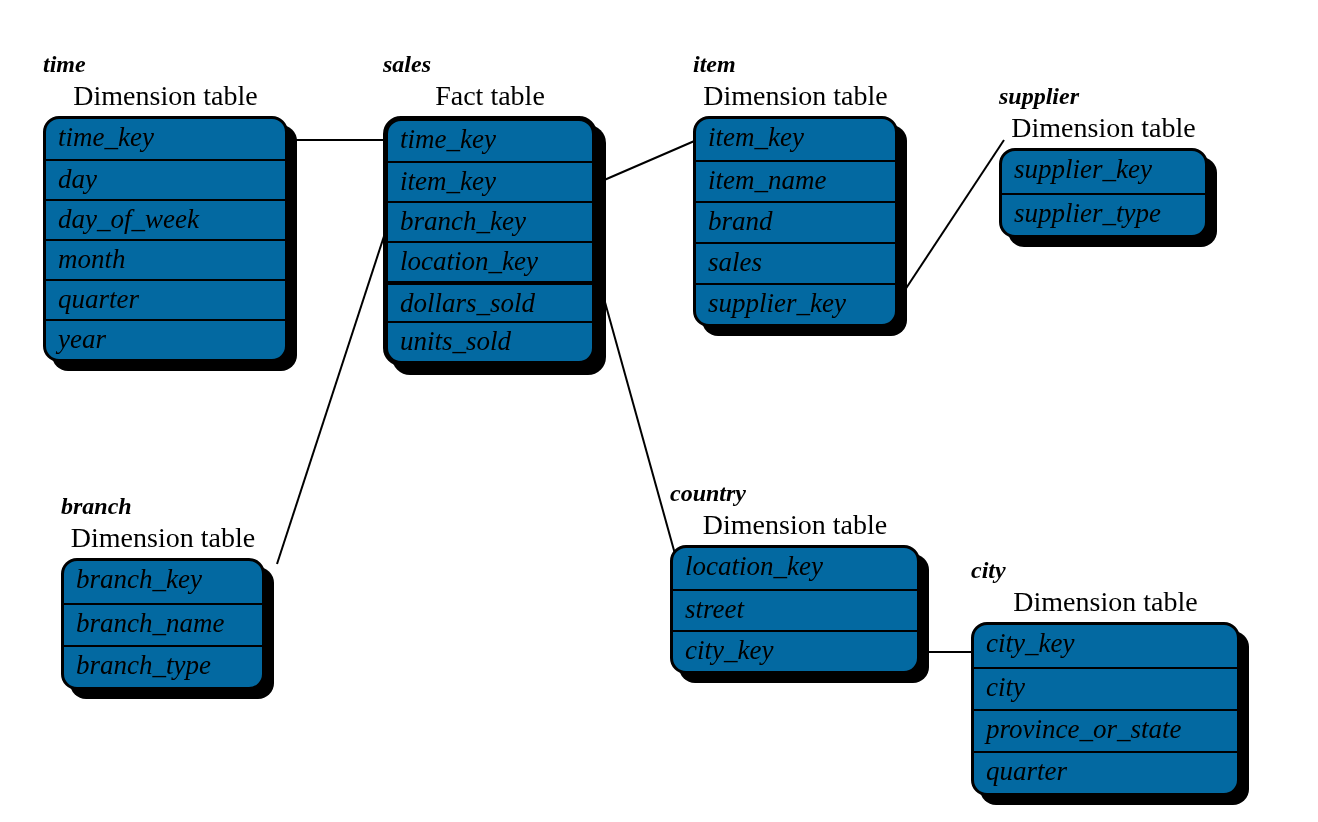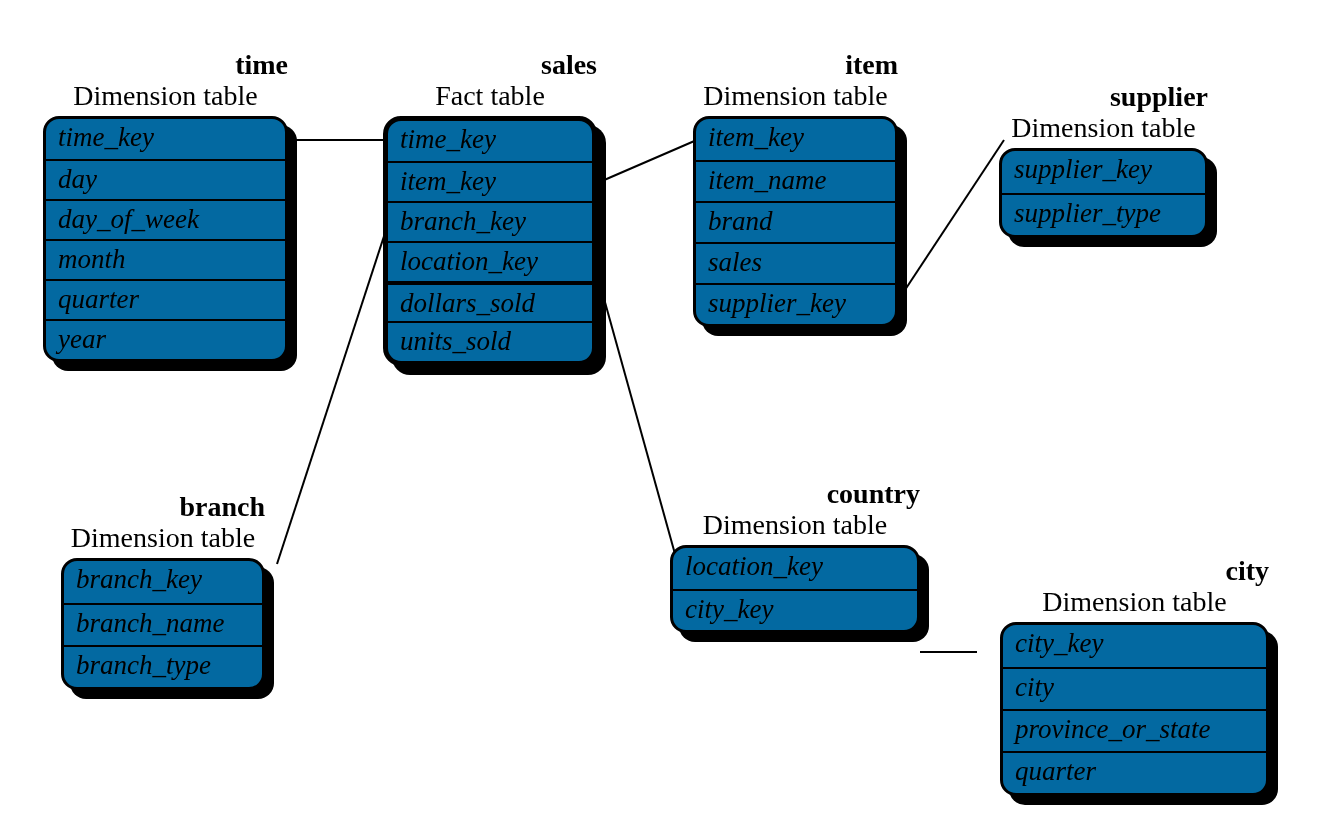--- a/index.html
+++ b/index.html
@@ -3,22 +3,22 @@
 <meta charset="utf-8">
 <style>
   html,body{margin:0;padding:0;}
   body{
     width:1318px;height:822px;position:relative;background:#ffffff;
     font-family:"Liberation Serif", serif;color:#000;overflow:hidden;
   }
   #wires{position:absolute;left:0;top:0;z-index:0;}
   .tg{position:absolute;z-index:1;}
   .t-title{
-    font-size:28px;font-weight:bold;
-    text-align:right;height:33px;line-height:33px;white-space:nowrap;
+    font-size:24px;font-weight:bold;font-style:italic;
+    text-align:left;height:33px;line-height:33px;white-space:nowrap;
   }
   .t-sub{
     font-size:28px;text-align:center;height:29px;line-height:29px;white-space:nowrap;
   }
   .t-box{
     margin-top:6px;background:#0369a1;border:3px solid #000;border-radius:16px;
     box-shadow:9px 9px 0 #000;overflow:hidden;
   }
   .tg.fact .t-box{border-width:5px;border-radius:18px;}
   .row{
@@ -96,25 +96,26 @@
       <div class="row">branch_name</div>
       <div class="row">branch_type</div>
     </div>
 </div>
 
 <div class="tg" style="left:670px;top:477px;width:250px;--rh:41px;">
   <div class="t-title">country</div>
   <div class="t-sub">Dimension table</div>
   <div class="t-box">
       <div class="row">location_key</div>
+      <div class="row">street</div>
       <div class="row">city_key</div>
     </div>
 </div>
 
-<div class="tg" style="left:971px;top:554px;width:269px;margin-left:29px;--rh:42px;">
+<div class="tg" style="left:971px;top:554px;width:269px;--rh:42px;">
   <div class="t-title">city</div>
   <div class="t-sub">Dimension table</div>
   <div class="t-box">
       <div class="row">city_key</div>
       <div class="row">city</div>
       <div class="row">province_or_state</div>
       <div class="row">quarter</div>
     </div>
 </div>
 

